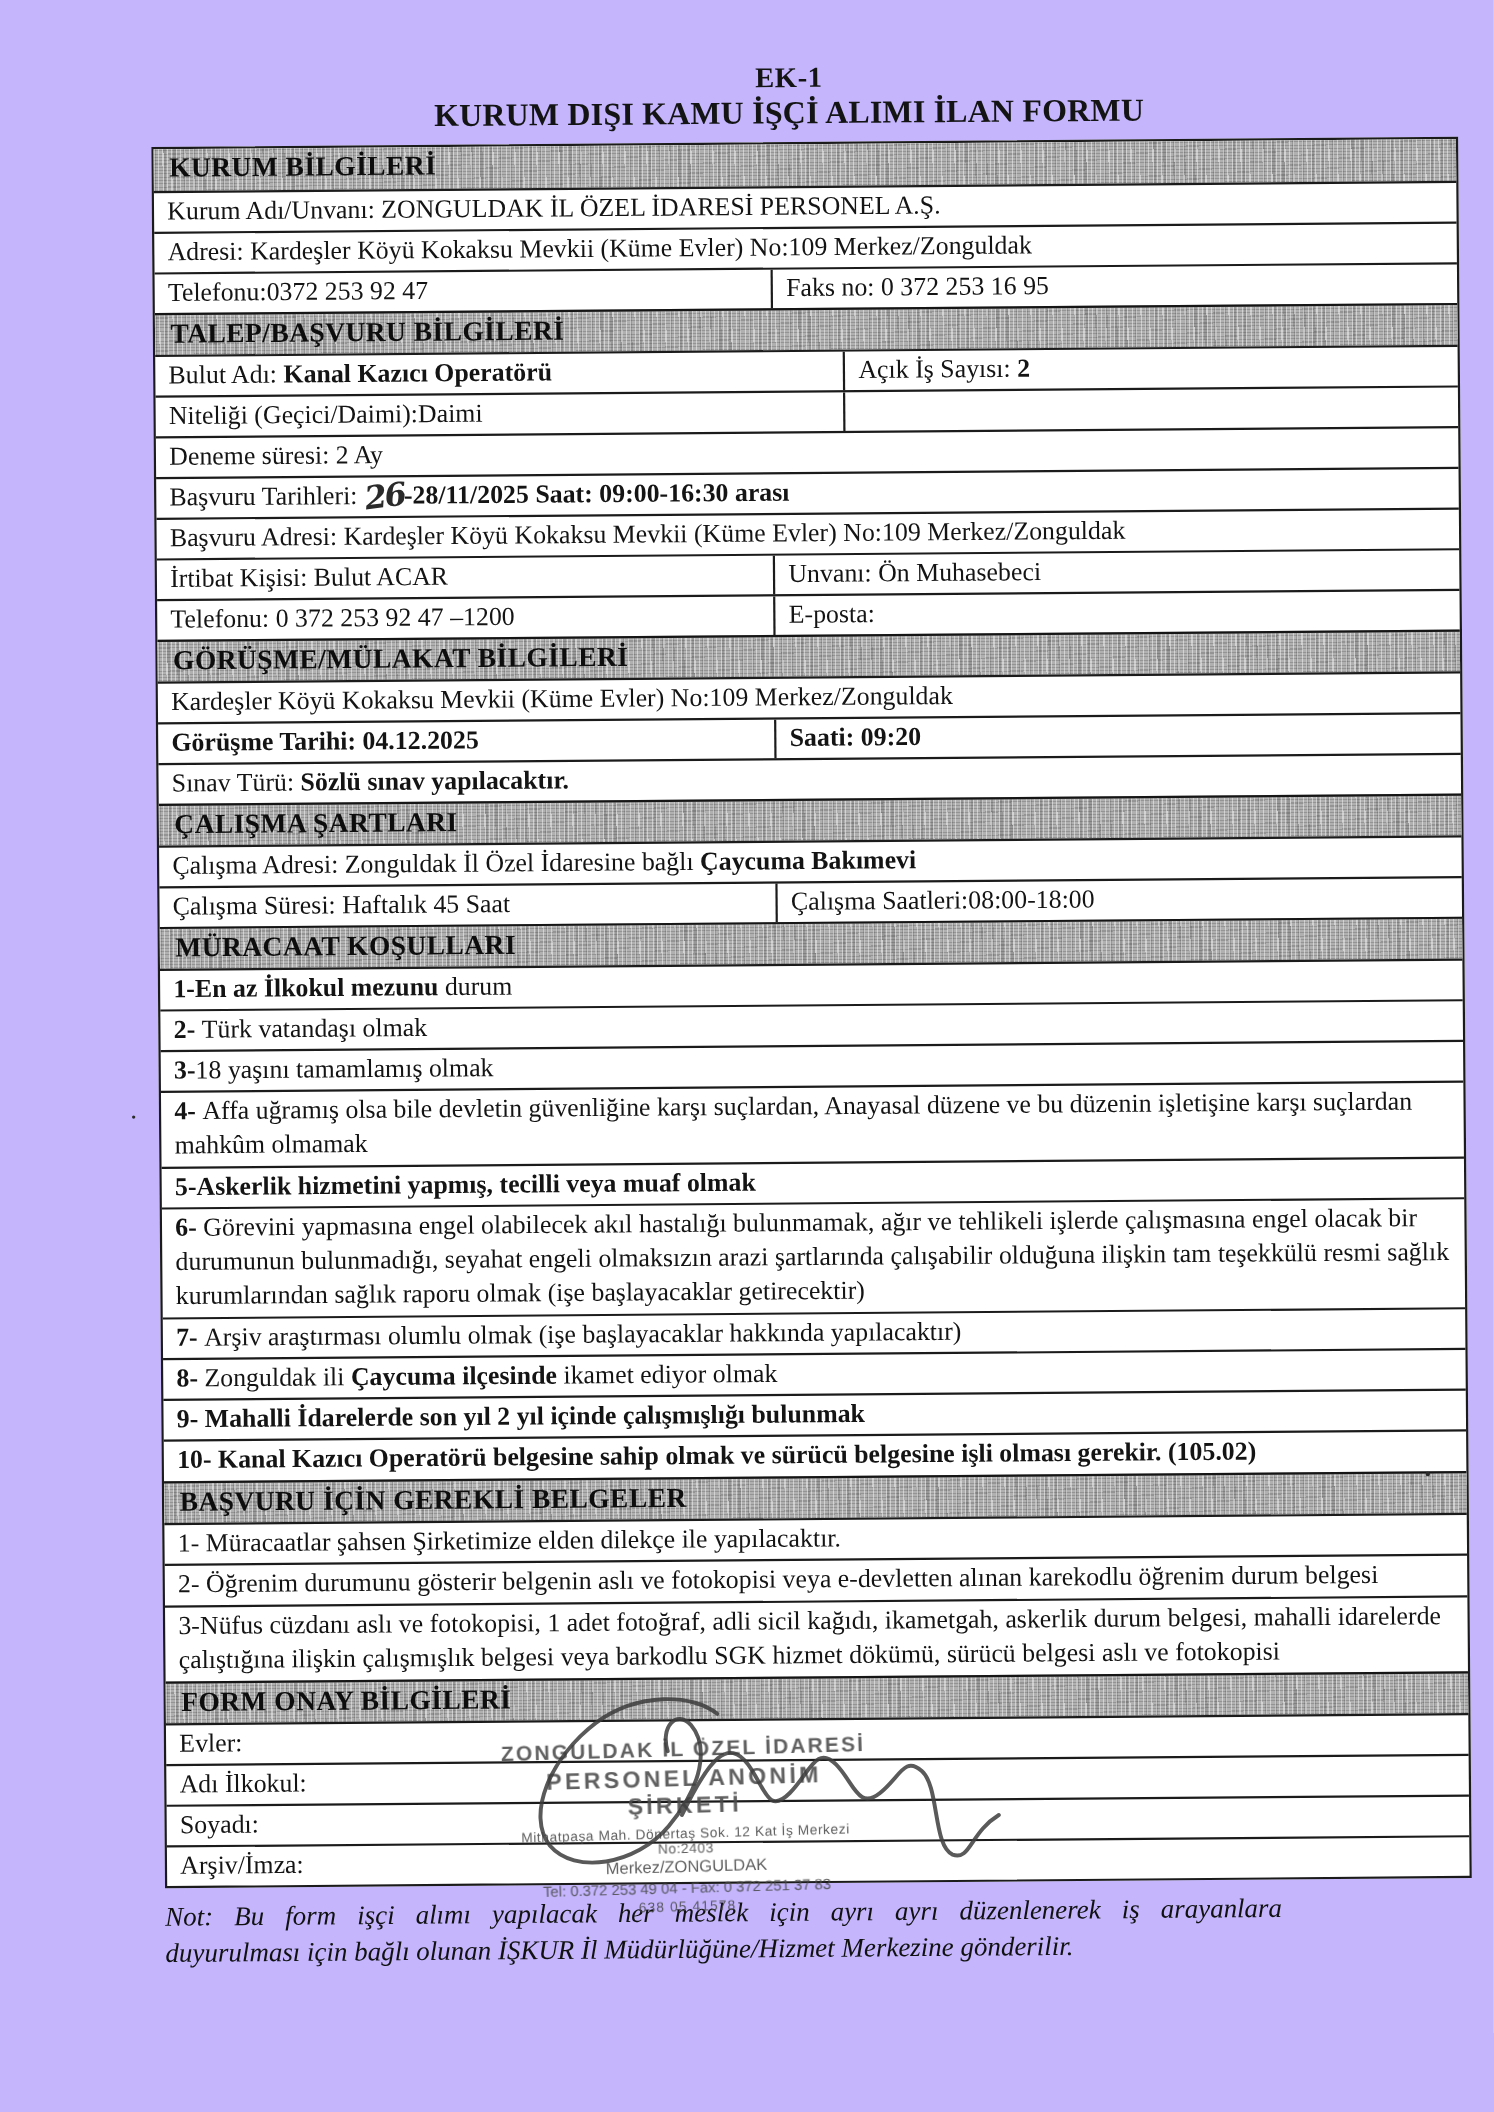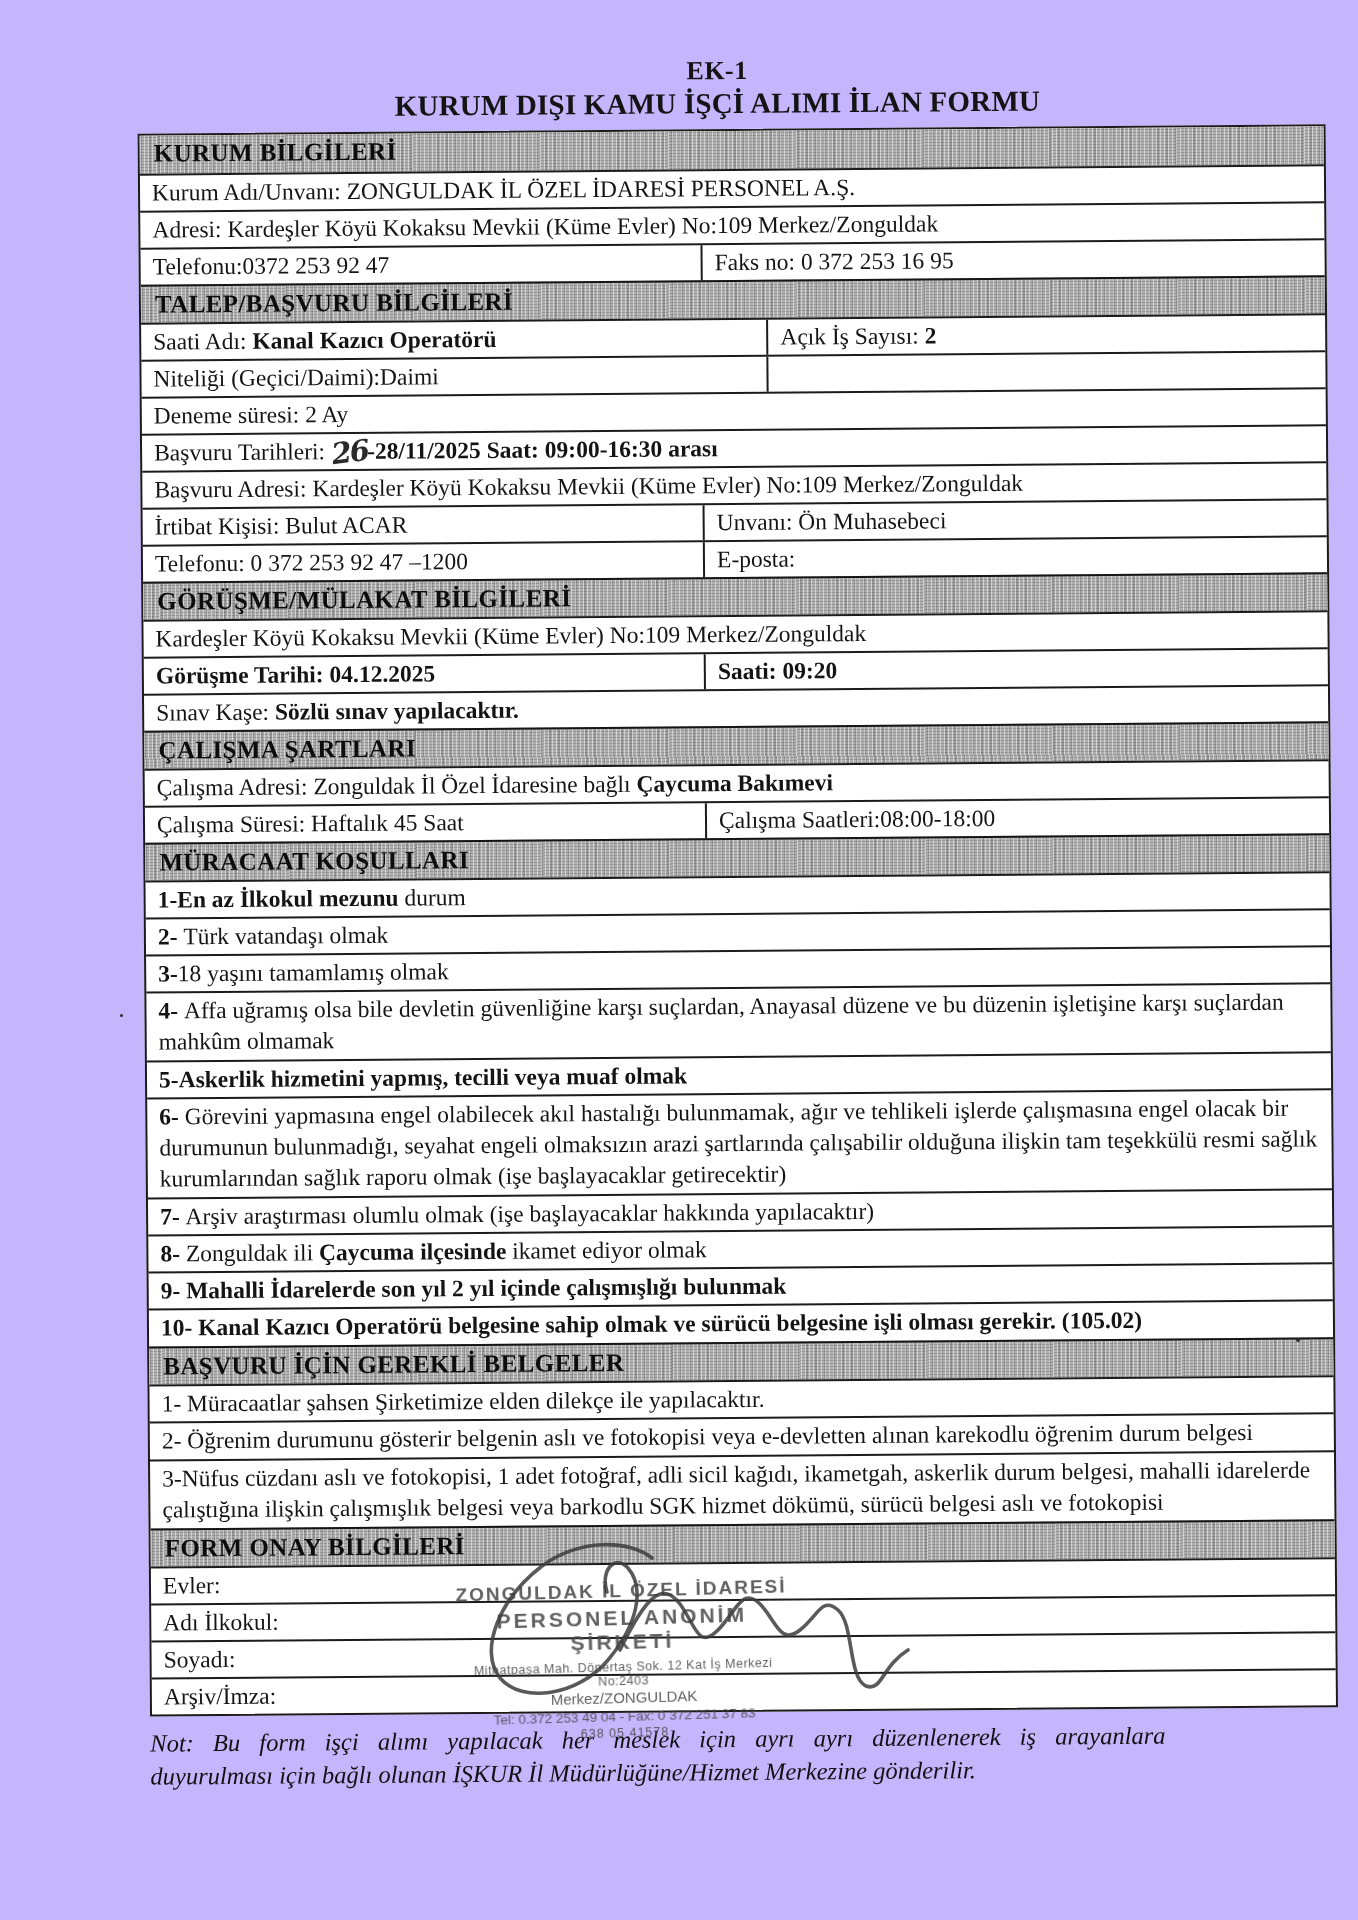--- a/index.html
+++ b/index.html
@@ -62,21 +62,21 @@
       <div class="row bar">KURUM BİLGİLERİ</div>
       <div class="row r35"><span>Kurum Adı/Unvanı: ZONGULDAK İL ÖZEL İDARESİ PERSONEL A.Ş.</span></div>
       <div class="row r35"><span>Adresi: Kardeşler Köyü Kokaksu Mevkii (Küme Evler) No:109 Merkez/Zonguldak</span></div>
       <div class="row r35 split sB">
         <div class="cell c1"><span>Telefonu:0372 253 92 47</span></div>
         <div class="cell c2"><span>Faks no: 0 372 253 16 95</span></div>
       </div>
 
       <div class="row bar">TALEP/BAŞVURU BİLGİLERİ</div>
       <div class="row split sA">
-        <div class="cell c1"><span>Saati Adı: </span><b>Kanal Kazıcı Operatörü</b></div>
+        <div class="cell c1"><span>Bulut Adı: </span><b>Kanal Kazıcı Operatörü</b></div>
         <div class="cell c2"><span>Açık İş Sayısı: </span><b>2</b></div>
       </div>
       <div class="row split sA">
         <div class="cell c1"><span>Niteliği (Geçici/Daimi):Daimi</span></div>
         <div class="cell c2"></div>
       </div>
       <div class="row"><span>Deneme süresi: 2 Ay</span></div>
       <div class="row">
         <span>Başvuru Tarihleri: </span><span class="hand">26</span><b>-28/11/2025  Saat: 09:00-16:30 arası</b>
       </div>
@@ -89,21 +89,21 @@
         <div class="cell c1"><span>Telefonu: 0 372 253 92 47 –1200</span></div>
         <div class="cell c2"><span>E-posta:</span></div>
       </div>
 
       <div class="row bar">GÖRÜŞME/MÜLAKAT BİLGİLERİ</div>
       <div class="row"><span>Kardeşler Köyü Kokaksu Mevkii (Küme Evler) No:109 Merkez/Zonguldak</span></div>
       <div class="row split sB">
         <div class="cell c1"><b>Görüşme Tarihi: 04.12.2025</b></div>
         <div class="cell c2"><b>Saati: 09:20</b></div>
       </div>
-      <div class="row"><span>Sınav Kaşe: </span><b>Sözlü sınav yapılacaktır.</b></div>
+      <div class="row"><span>Sınav Türü: </span><b>Sözlü sınav yapılacaktır.</b></div>
 
       <div class="row bar">ÇALIŞMA ŞARTLARI</div>
       <div class="row"><span>Çalışma Adresi: Zonguldak İl Özel İdaresine bağlı </span><b>Çaycuma Bakımevi</b></div>
       <div class="row split sB">
         <div class="cell c1"><span>Çalışma Süresi: Haftalık 45 Saat</span></div>
         <div class="cell c2"><span>Çalışma Saatleri:08:00-18:00</span></div>
       </div>
 
       <div class="row bar">MÜRACAAT KOŞULLARI</div>
       <div class="row"><b>1-En az İlkokul mezunu </b><span>durum</span></div>

